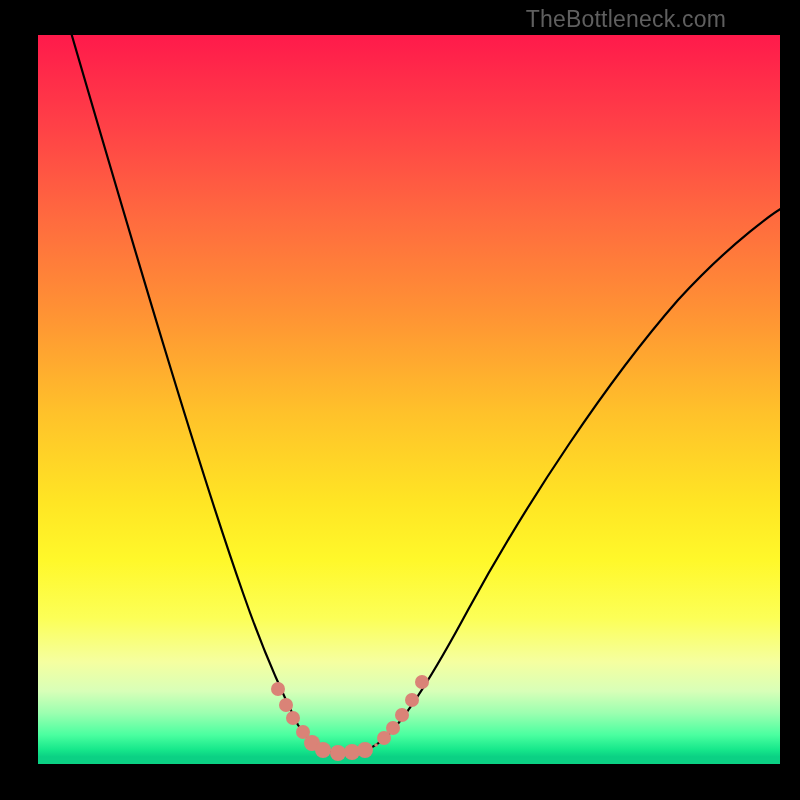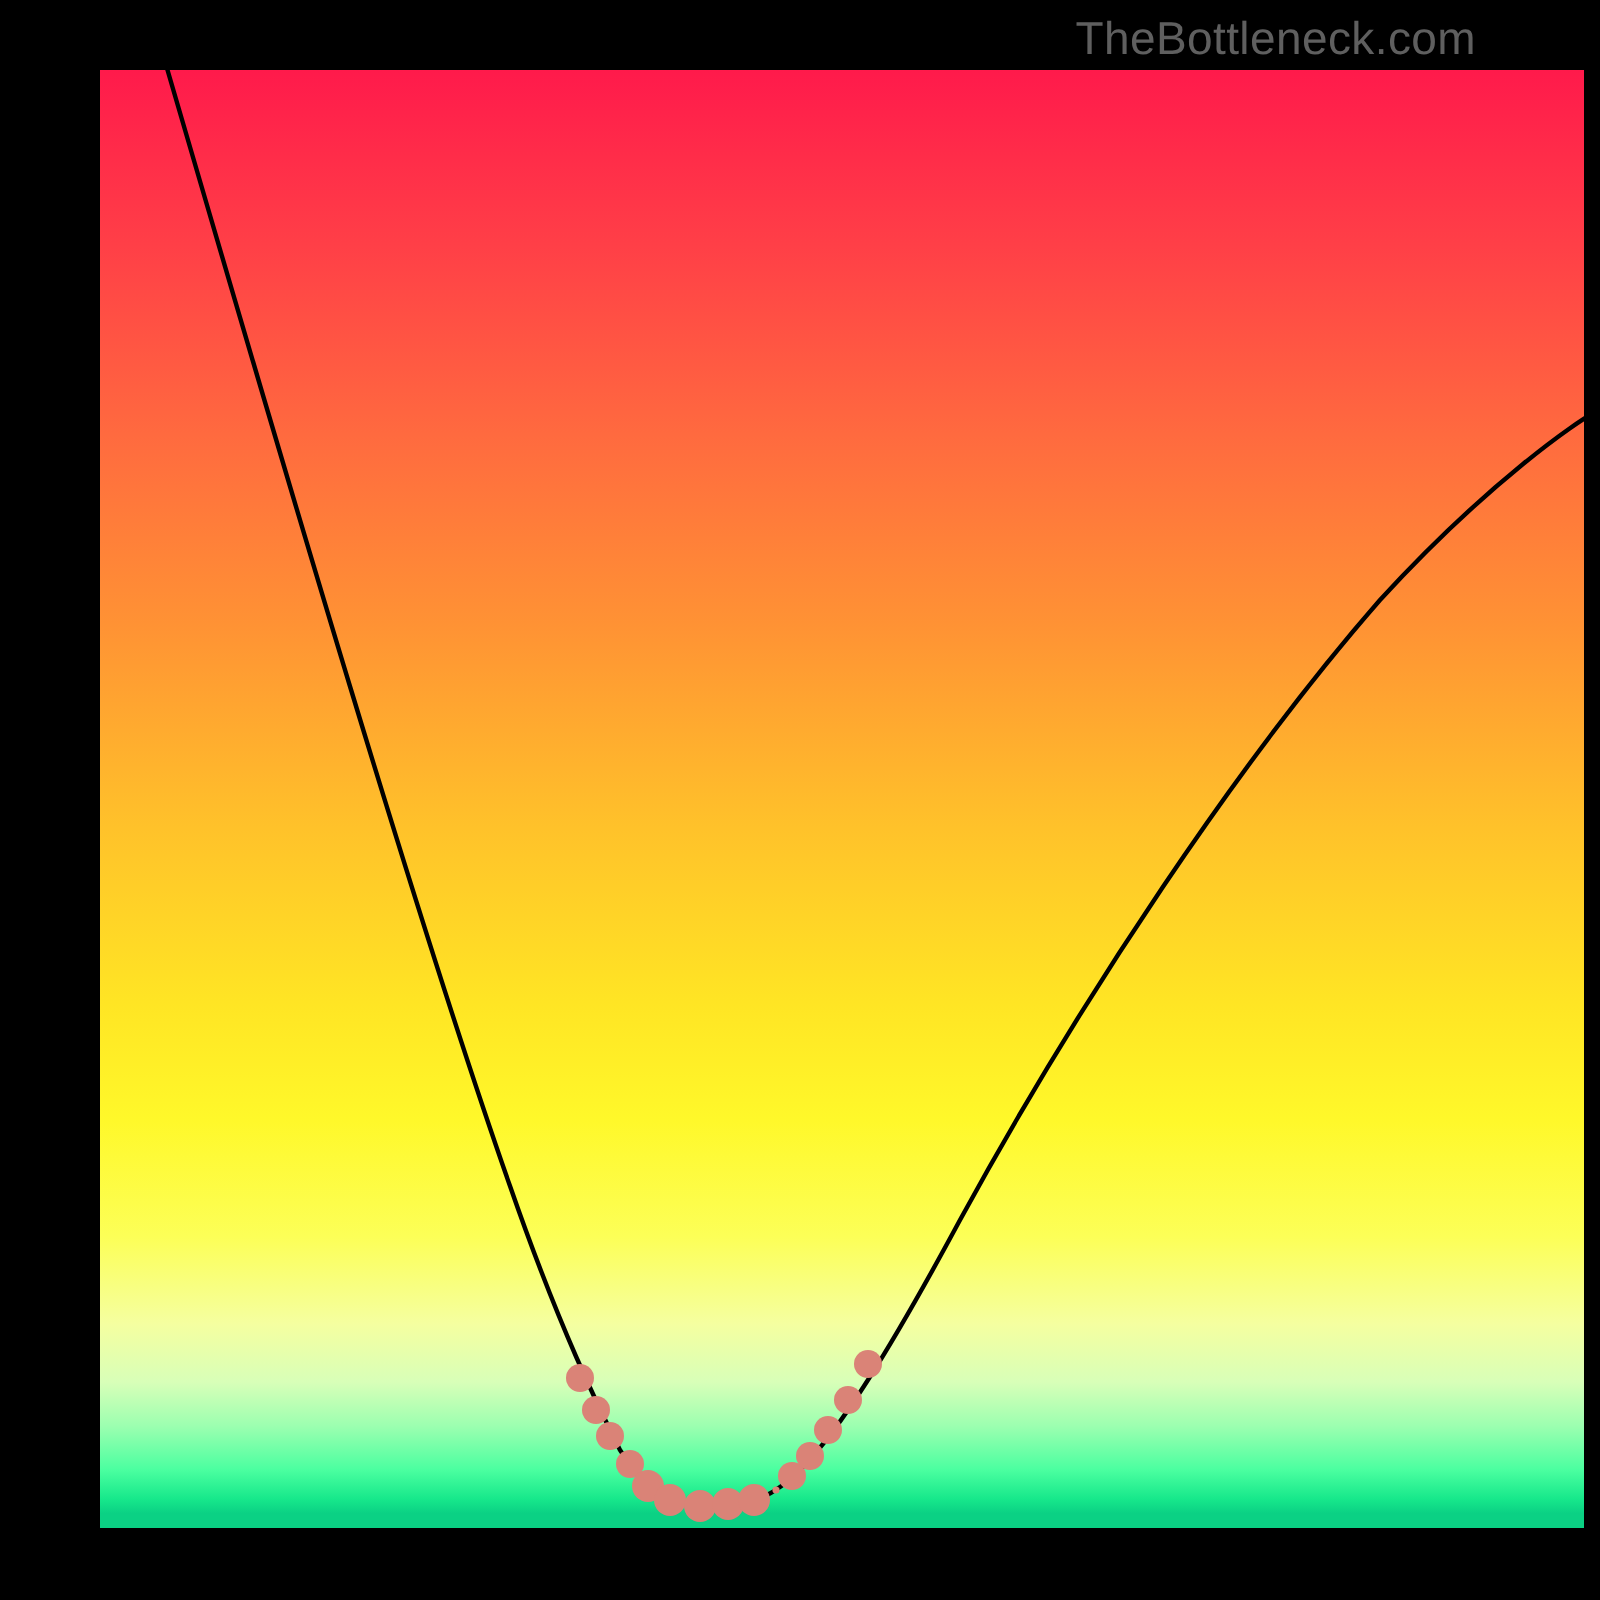--- a/index.html
+++ b/index.html
@@ -6,21 +6,21 @@
     margin: 0;
     padding: 0;
     width: 800px;
     height: 800px;
     background: #000;
     overflow: hidden;
     font-family: Arial, Helvetica, sans-serif;
   }
   .frame {
     position: absolute;
-    left: 12px;
+    left: 0;
     top: 0;
     width: 740px;
     height: 800px;
     background: #000;
   }
   .plot-area {
     position: absolute;
     left: 38px;
     top: 35px;
     width: 742px;

